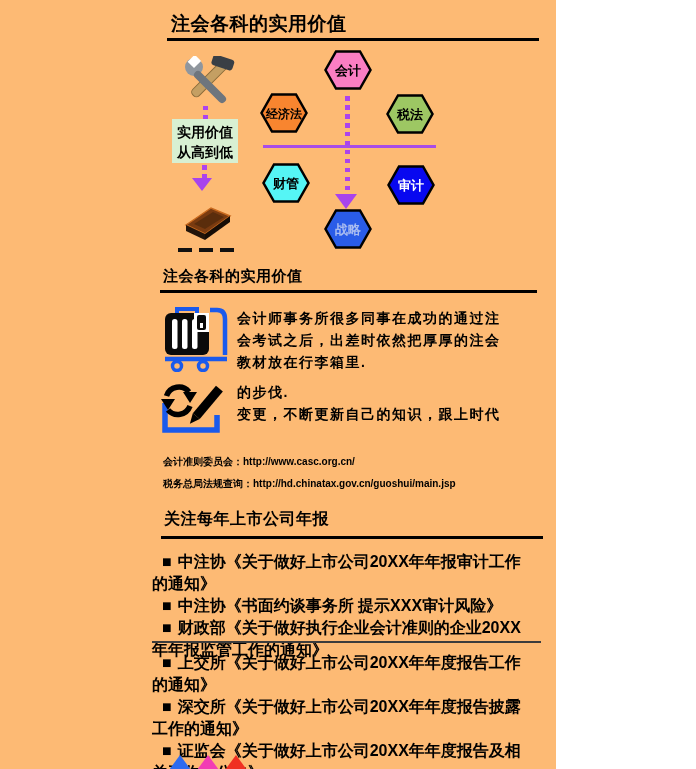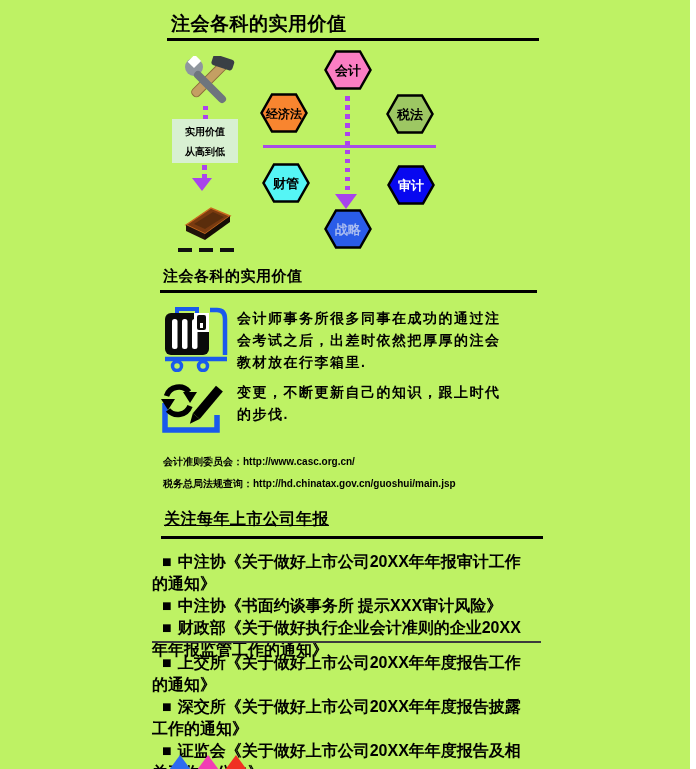--- a/index.html
+++ b/index.html
@@ -1,29 +1,29 @@
 <!DOCTYPE html>
 <html><head>
 <meta charset="utf-8">
 <style>
   html,body{margin:0;padding:0;background:#fff;}
   #page{
-    position:relative;width:690px;height:769px;overflow:hidden;background:#bef264;
+    position:relative;width:556px;height:769px;overflow:hidden;background:#fdba74;
     font-family:"Liberation Sans","DejaVu Sans",sans-serif;color:#000;
   }
   .abs{position:absolute;}
   .sec-title{font-weight:bold;color:#000;letter-spacing:0.5px;white-space:nowrap;}
   .t1{font-size:19px;}
   .t2{font-size:15px;}
   .t3{font-size:16px;}
   .rule{background:#000;height:2.5px;}
   
   .green-box{
     width:66px;height:44px;background:#d8f0d2;text-align:center;
-    font-weight:bold;font-size:10px;line-height:20px;padding-top:3px;box-sizing:border-box;
+    font-weight:bold;font-size:14px;line-height:20px;padding-top:3px;box-sizing:border-box;
   }
   .dots-v{
     width:4.5px;
     background:repeating-linear-gradient(to bottom,#ac43ee 0 4.5px,transparent 4.5px 9px);
   }
   .arrow-head{width:0;height:0;}
   .arrow-head.small{border-left:10px solid transparent;border-right:10px solid transparent;border-top:13px solid #a843ec;}
   .arrow-head.big{border-left:11px solid transparent;border-right:11px solid transparent;border-top:15px solid #a843ec;}
   .hline-purple{height:3px;background:#a84ce8;}
   .hex-label{font-family:"Liberation Sans","DejaVu Sans",sans-serif;font-weight:bold;font-size:13px;}
@@ -159,34 +159,34 @@
       <polygon points="27,13 41,13 34,24" fill="#000"></polygon>
       <polygon points="5,31 19,31 12,20" fill="#000" transform="rotate(180 12 25.5)"></polygon>
       <g transform="rotate(40 48 28)">
         <rect x="43.5" y="4" width="9" height="36" fill="#000"></rect>
         <polygon points="43.5,40 52.5,40 48,50" fill="#000"></polygon>
       </g>
     </svg>
   </div>
 
   <div class="abs para" style="left:237px;top:381px;">
+    <div>的步伐.</div>
     <div>变更，不断更新自己的知识，跟上时代</div>
-    <div>的步伐.</div>
   </div>
 
   <div class="abs links" style="left:163px;top:451px;">
     <div>
       <span>会计准则委员会：</span><span>http://www.casc.org.cn/</span>
     </div>
     <div>
       <span>税务总局法规查询：</span><span>http://hd.chinatax.gov.cn/guoshui/main.jsp</span>
     </div>
   </div>
 
-  <div class="abs sec-title t3" style="left:164px;top:509px;text-decoration:underline;">关注每年上市公司年报</div>
+  <div class="abs sec-title t3" style="left:164px;top:509px;">关注每年上市公司年报</div>
   <div class="abs rule" style="left:161px;top:536px;width:382px;"></div>
 
   <div class="abs bullet-list" style="left:152px;top:551px;">
     <div class="bullet-item">
       <span class="b">■</span><span>中注协《关于做好上市公司20XX年年报审计工作的通知》</span>
     </div>
     <div class="bullet-item">
       <span class="b">■</span><span>中注协《书面约谈事务所 提示XXX审计风险》</span>
     </div>
     <div class="bullet-item">

